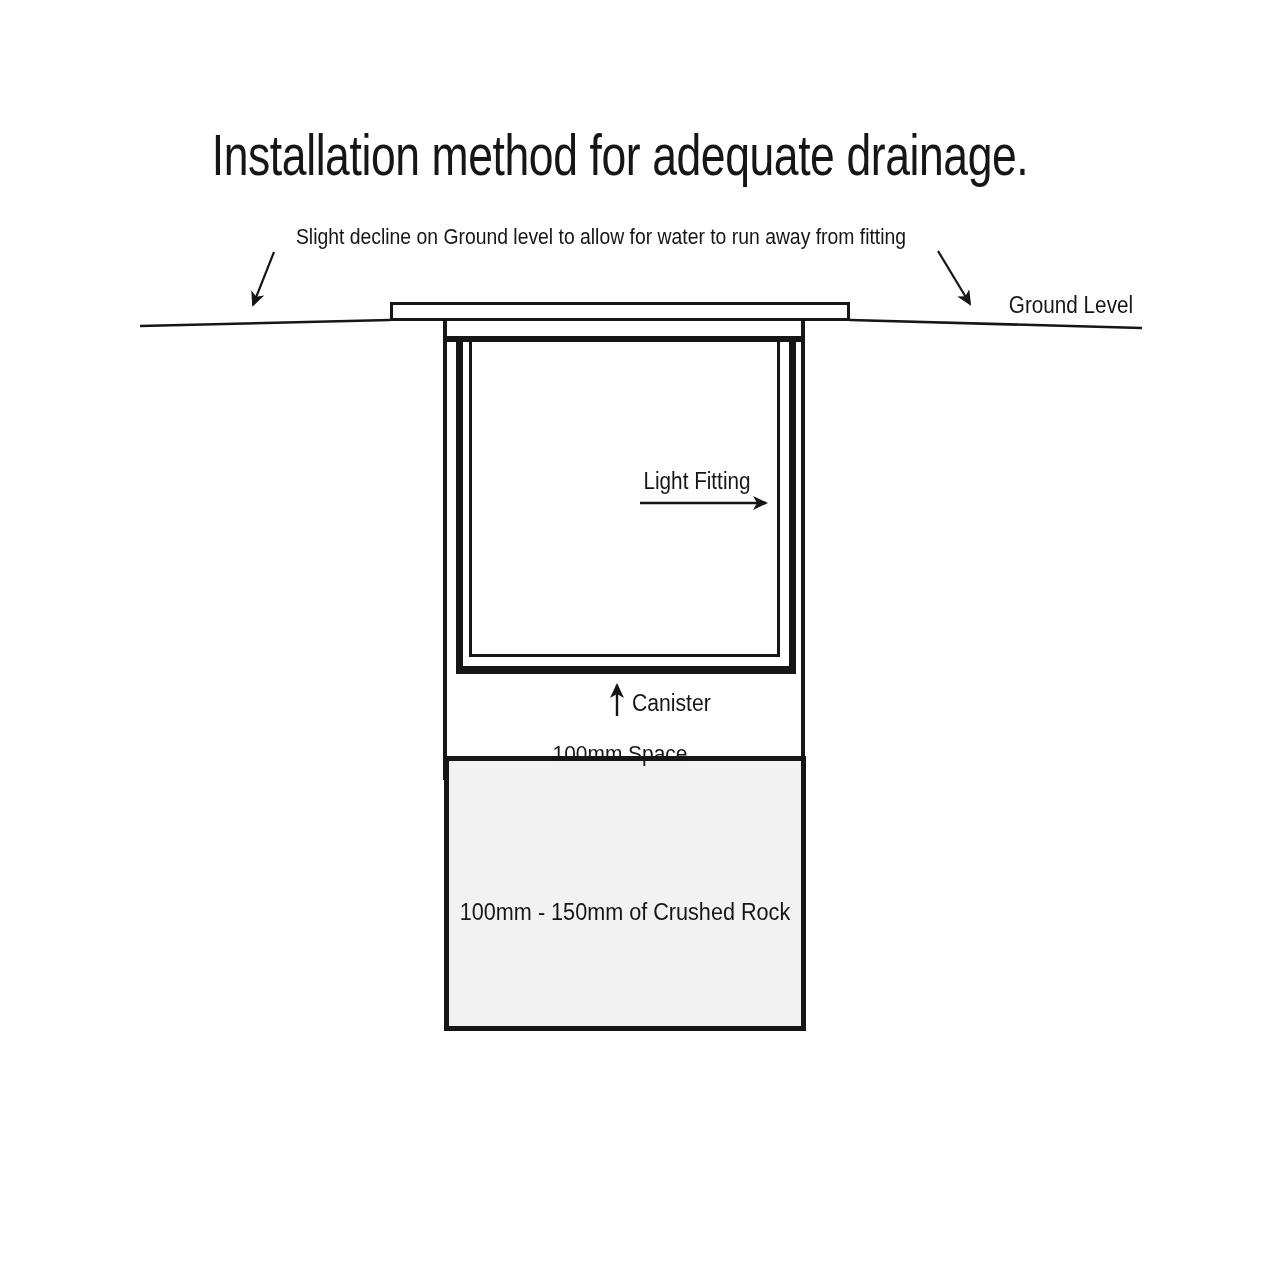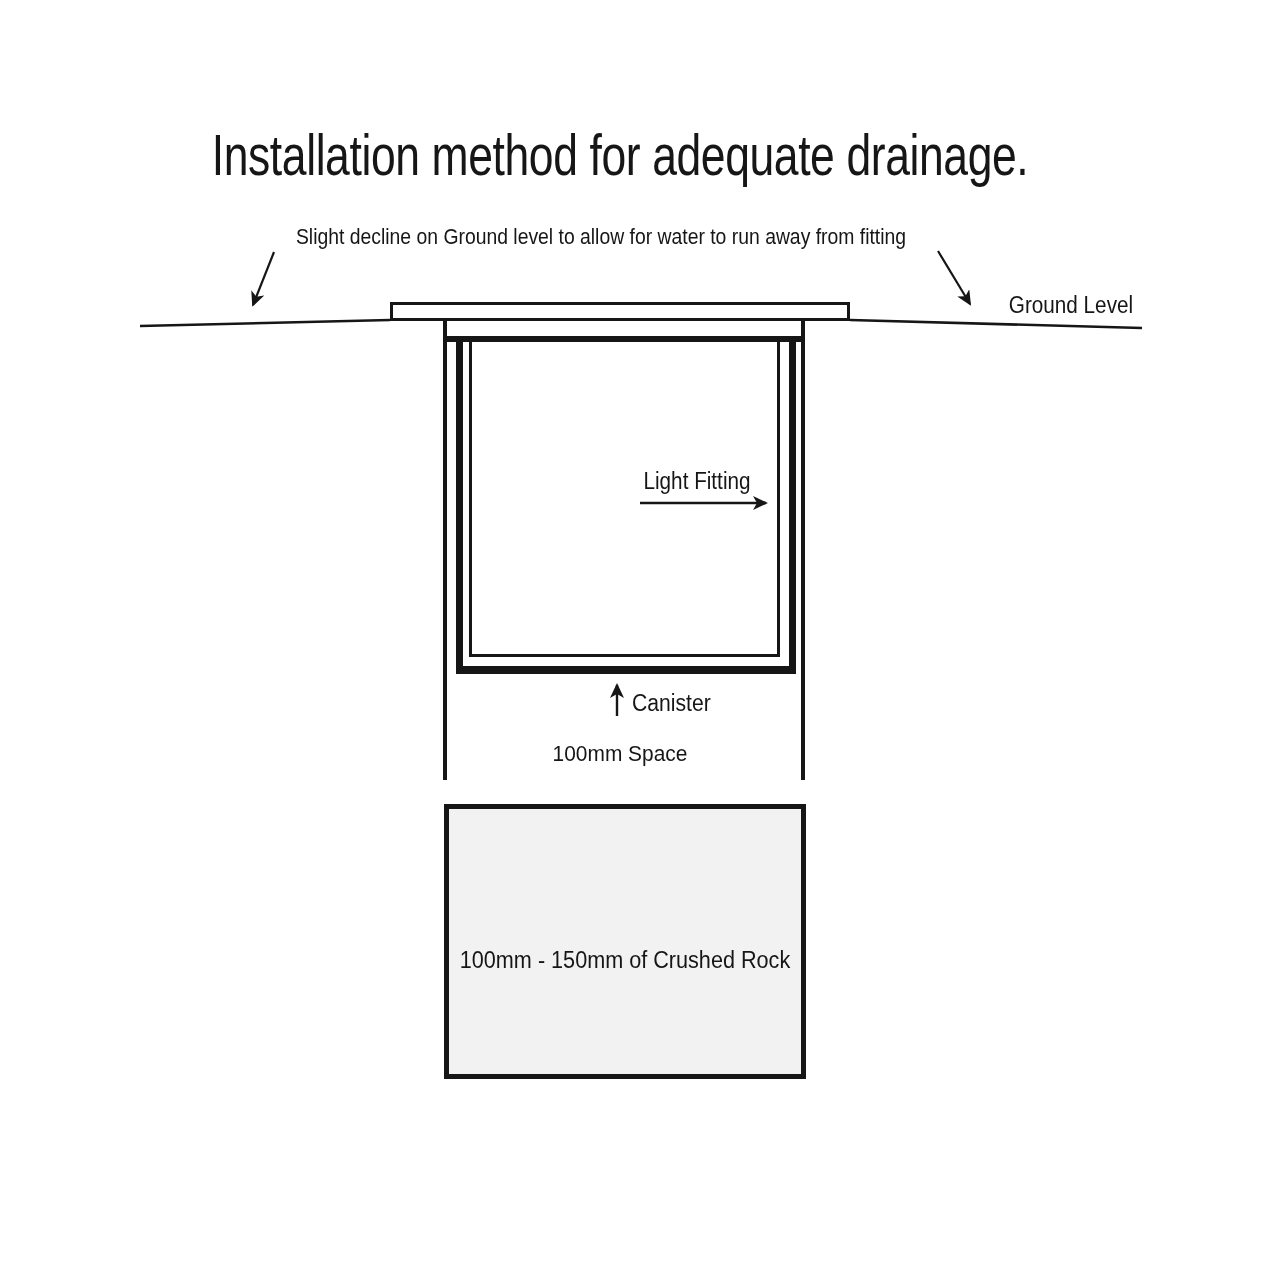--- a/index.html
+++ b/index.html
@@ -95,21 +95,21 @@
     box-sizing:border-box;z-index:3;
   }
   .fitting{
     left:469px;top:342px;width:311px;height:315px;
     border-left:3px solid var(--line);
     border-right:3px solid var(--line);
     border-bottom:3px solid var(--line);
     box-sizing:border-box;z-index:3;
   }
   .rock{
-    left:444px;top:804px;width:362px;height:275px;
+    left:444px;top:756px;width:362px;height:275px;
     border:5px solid var(--line);
     background:var(--rock-fill);
     box-sizing:border-box;z-index:2;
   }
   svg.lines{
     left:0;top:0;width:1281px;height:1281px;
     pointer-events:none;z-index:5;
     color:var(--line);
   }
 </style>

